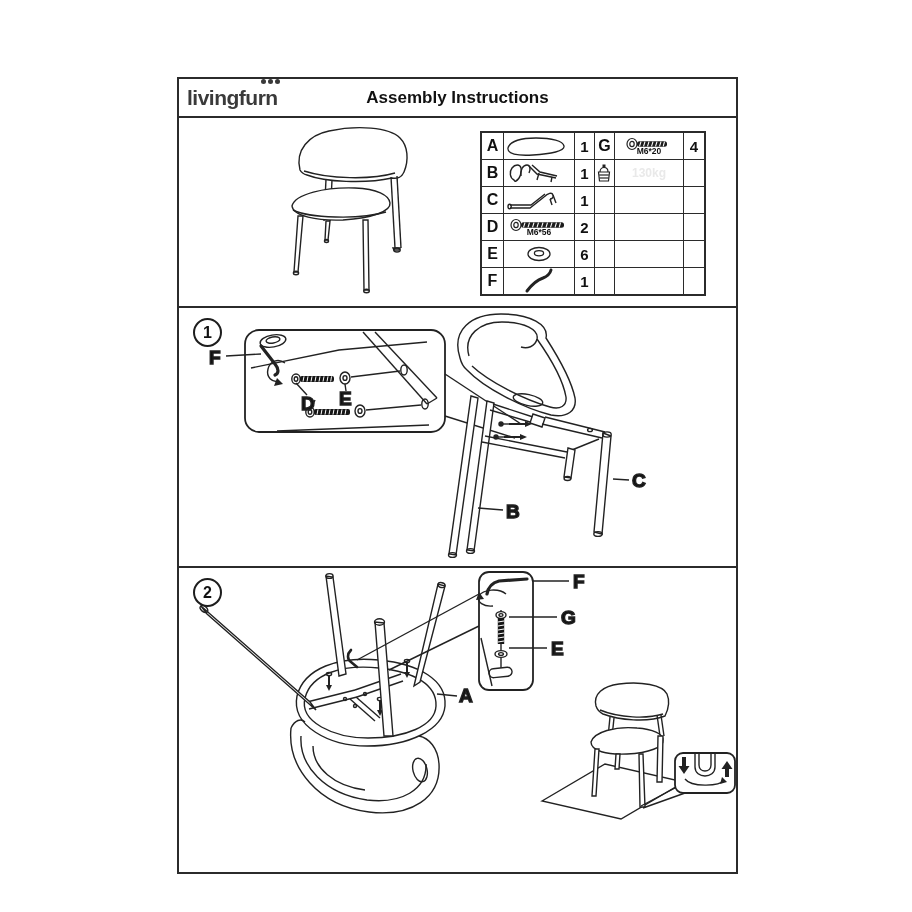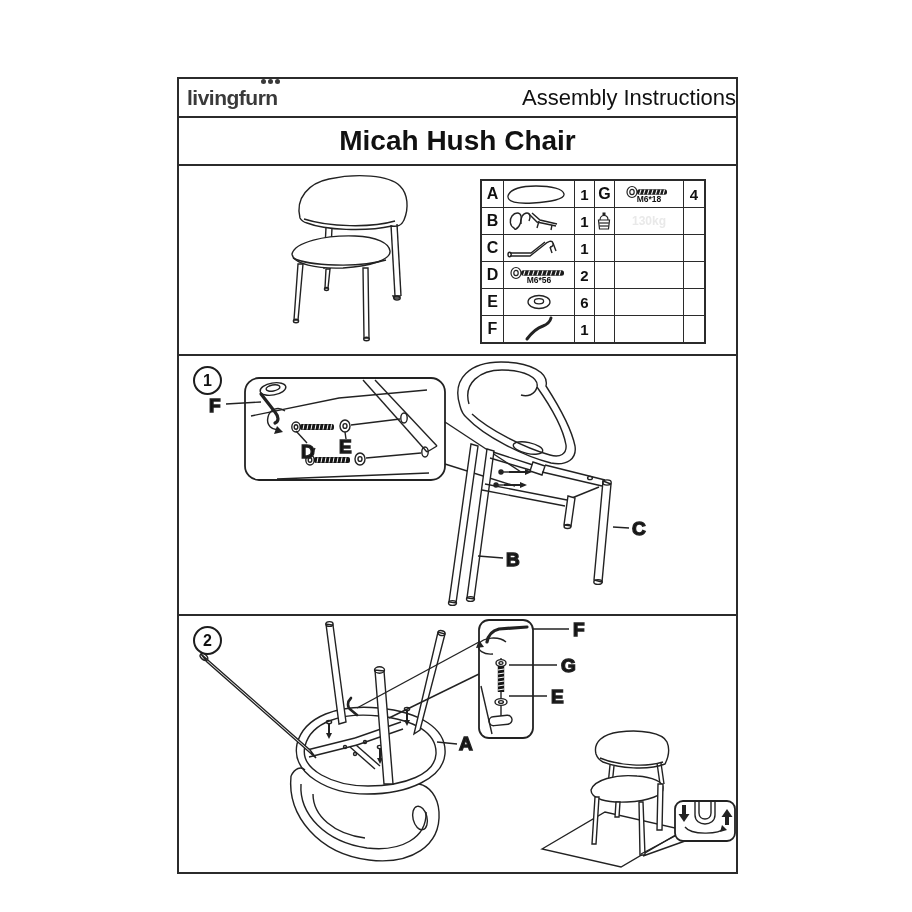--- a/index.html
+++ b/index.html
@@ -8,21 +8,21 @@
   .page{position:absolute;left:177px;top:66px;width:561px;height:797px;
         border:2px solid #2b2b2b;box-sizing:border-box;background:#fff;margin-top:11px;}
   .row{position:relative;box-sizing:border-box;border-bottom:2px solid #2b2b2b;}
   .row.last{border-bottom:none;}
   
   .hdr{height:39px;display:flex;align-items:center;}
   .logo{position:absolute;left:8px;top:7px;}
   .logo-text{font-weight:bold;font-size:21px;color:#3a3a3a;letter-spacing:-0.5px;}
   .logo-dots{position:absolute;right:-2px;top:-7px;display:flex;gap:2px;}
   .logo-dots i{width:5px;height:5px;border-radius:50%;background:#3a3a3a;display:block;}
-  .doc-title{width:100%;text-align:right;font-weight:normal;font-size:22px;}
+  .doc-title{width:100%;text-align:center;font-weight:bold;font-size:17px;}
   
   .ttl{height:48px;display:flex;align-items:center;justify-content:center;}
   .product-title{font-weight:bold;font-size:28px;}
   
   .parts{height:190px;}
   .chair-fig{position:absolute;left:58px;top:2px;}
   .parts-table{position:absolute;left:301px;top:13px;border-collapse:collapse;
                border:2px solid #2b2b2b;table-layout:fixed;}
   .parts-table td{border:1px solid #2b2b2b;padding:0;height:26px;text-align:center;
                   vertical-align:middle;overflow:hidden;}
@@ -56,23 +56,20 @@
       <span class="logo-dots">
             <i></i>
             <i></i>
             <i></i>
           </span>
       <span class="logo-text">livingfurn</span>
     </div>
     <div class="doc-title">Assembly Instructions</div>
   </div>
 
-  <div class="row ttl">
-    <div class="product-title">Micah Hush Chair</div>
-  </div>
 
   <div class="row parts">
 
     <svg class="chair-fig" width="225" height="186" viewBox="0 0 225 186" fill="none" stroke="#222" stroke-width="1.4">
       <path d="M 63,50 C 58,30 72,15 92,11 C 120,5 152,7 163,18 C 171,26 172,40 167,52 C 165,57 160,59 155,58 C 128,64 88,62 70,55 C 66,54 64,52 63,50 Z"></path>
       <path d="M 67,51 C 92,59 134,60 158,53"></path>
       <line x1="89" y1="59" x2="87" y2="101"></line>
           <line x1="95" y1="60" x2="93" y2="101"></line>
       <line x1="154" y1="57" x2="158" y2="128"></line>
           <line x1="160" y1="56" x2="164" y2="128"></line>
@@ -107,21 +104,21 @@
             <g stroke="#fff" stroke-width="1.1">
               <line x1="15" y1="4.6" x2="13.5" y2="9.4"></line>
                     <line x1="19" y1="4.6" x2="17.5" y2="9.4"></line>
               <line x1="23" y1="4.6" x2="21.5" y2="9.4"></line>
                     <line x1="27" y1="4.6" x2="25.5" y2="9.4"></line>
               <line x1="31" y1="4.6" x2="29.5" y2="9.4"></line>
                     <line x1="35" y1="4.6" x2="33.5" y2="9.4"></line>
               <line x1="38.5" y1="4.6" x2="37.2" y2="9.4"></line>
             </g>
           </svg>
-          <div class="size-lbl">M6*18</div>
+          <div class="size-lbl">M6*20</div>
         </td>
         <td class="c-gqty">4</td>
       </tr>
       <tr>
         <td class="c-letter">B</td>
         <td class="c-img">
           <svg width="64" height="26" viewBox="0 0 64 26" fill="none" stroke="#222" stroke-width="1.4">
             <path d="M 10,20 C 6,18 5,12 8,8 C 11,4 16,4 17,8 C 18,12 16,19 12,21 C 11,21.5 10.5,21 10,20 Z"></path>
             <path d="M 17,16 C 16,10 19,5 23,5 C 26,5 27,9 25,13"></path>
             <path d="M 25,6 L 33,14 L 52,18"></path>

